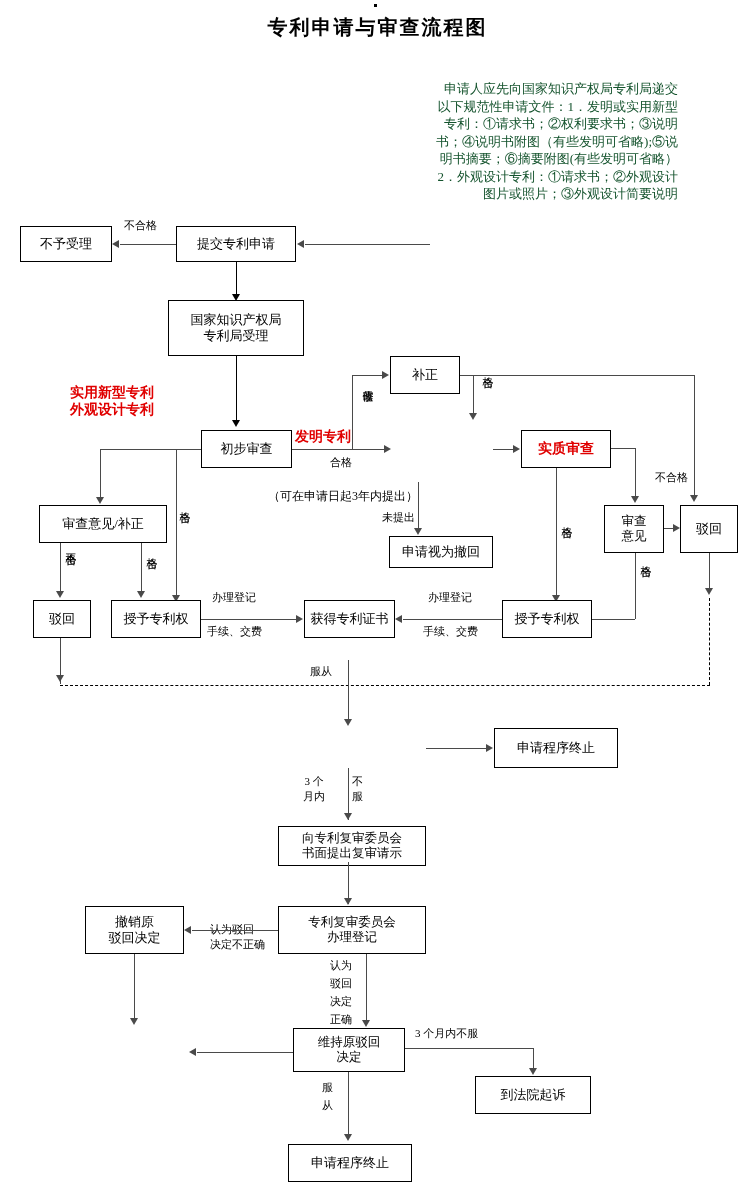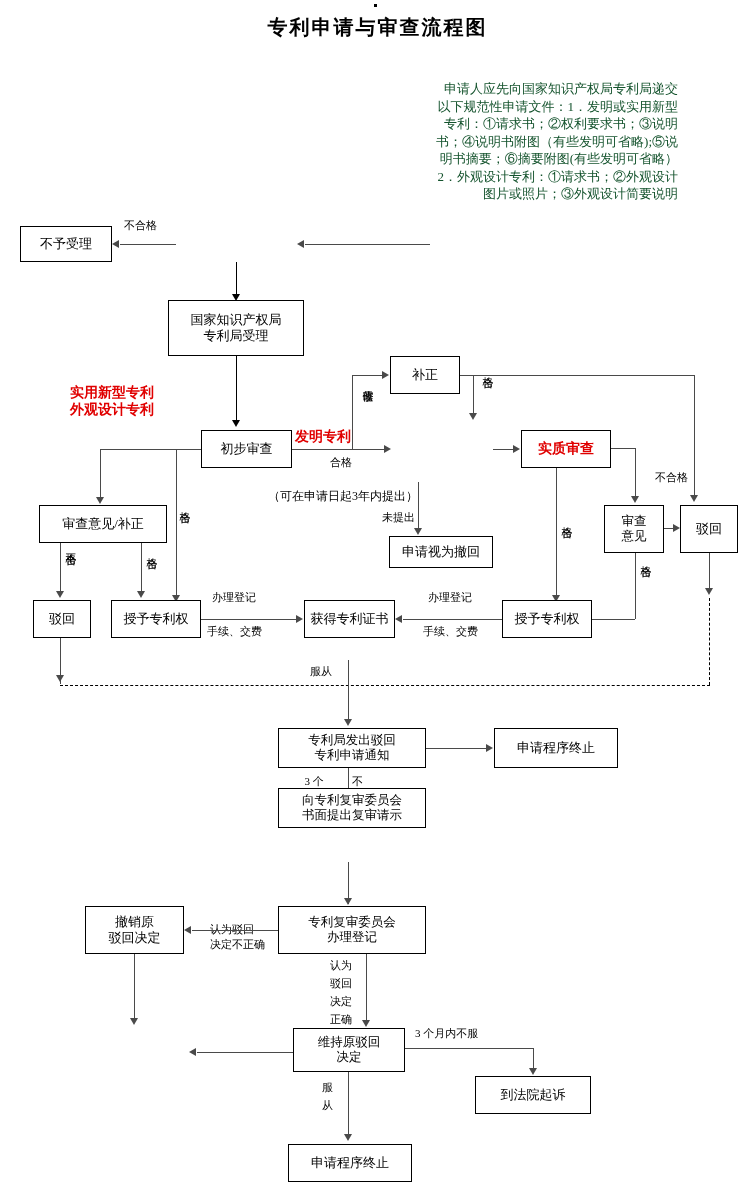--- a/index.html
+++ b/index.html
@@ -50,20 +50,21 @@
 <body>
 
 <div id="canvas">
 
   <div class="title-dot"></div>
   <div class="title">专利申请与审查流程图</div>
 
   <div class="note" style="left:433px;top:80px;width:245px;">申请人应先向国家知识产权局专利局递交以下规范性申请文件：1．发明或实用新型专利：①请求书；②权利要求书；③说明书；④说明书附图（有些发明可省略);⑤说明书摘要；⑥摘要附图(有些发明可省略）2．外观设计专利：①请求书；②外观设计图片或照片；③外观设计简要说明</div>
 
   <div class="box" style="left:20px;top:226px;width:92px;height:36px;">不予受理</div>
+  <div class="box" style="left:176px;top:226px;width:120px;height:36px;">提交专利申请</div>
 
   <div class="lbl" style="left:124px;top:218px;">不合格</div>
 
   <div class="ln h" style="left:120px;top:244px;width:56px;"></div>
   <div class="arr left" style="left:112px;top:240px;"></div>
 
   <div class="ln h" style="left:305px;top:244px;width:125px;"></div>
   <div class="arr left" style="left:297px;top:240px;"></div>
 
   <div class="ln v blk" style="left:236px;top:262px;height:34px;"></div>
@@ -181,36 +182,34 @@
   <div class="ln v" style="left:709px;top:553px;height:38px;"></div>
   <div class="arr down" style="left:705px;top:588px;"></div>
   <div class="dash-v" style="left:709px;top:598px;height:87px;"></div>
 
   <div class="dash-h" style="left:60px;top:685px;width:650px;"></div>
   <div class="lbl" style="left:310px;top:664px;">服从</div>
 
   <div class="ln v" style="left:348px;top:660px;height:62px;"></div>
   <div class="arr down" style="left:344px;top:719px;"></div>
 
-  <div class="box small" style="left:278px;top:728px;width:148px;height:40px;white-space:pre-line;">专利局发出驳回
-专利申请通知</div>
 
   <div class="ln h" style="left:426px;top:748px;width:64px;"></div>
   <div class="arr right" style="left:486px;top:744px;"></div>
   <div class="box" style="left:494px;top:728px;width:124px;height:40px;">申请程序终止</div>
 
   <div class="lbl c" style="left:303px;top:774px;white-space:pre-line;">3 个
 月内</div>
   <div class="lbl c" style="left:352px;top:774px;white-space:pre-line;">不
 服</div>
 
   <div class="ln v" style="left:348px;top:768px;height:52px;"></div>
   <div class="arr down" style="left:344px;top:813px;"></div>
 
-  <div class="box small" style="left:278px;top:788px;width:148px;height:40px;white-space:pre-line;">向专利复审委员会
+  <div class="box small" style="left:278px;top:826px;width:148px;height:40px;white-space:pre-line;">向专利复审委员会
 书面提出复审请示</div>
 
   <div class="ln v" style="left:348px;top:862px;height:42px;"></div>
   <div class="arr down" style="left:344px;top:898px;"></div>
 
   <div class="box small" style="left:278px;top:906px;width:148px;height:48px;white-space:pre-line;">专利复审委员会
 办理登记</div>
 
   <div class="lbl" style="left:210px;top:906px;margin-top:16px;" style2="">认为驳回
 决定不正确</div>

